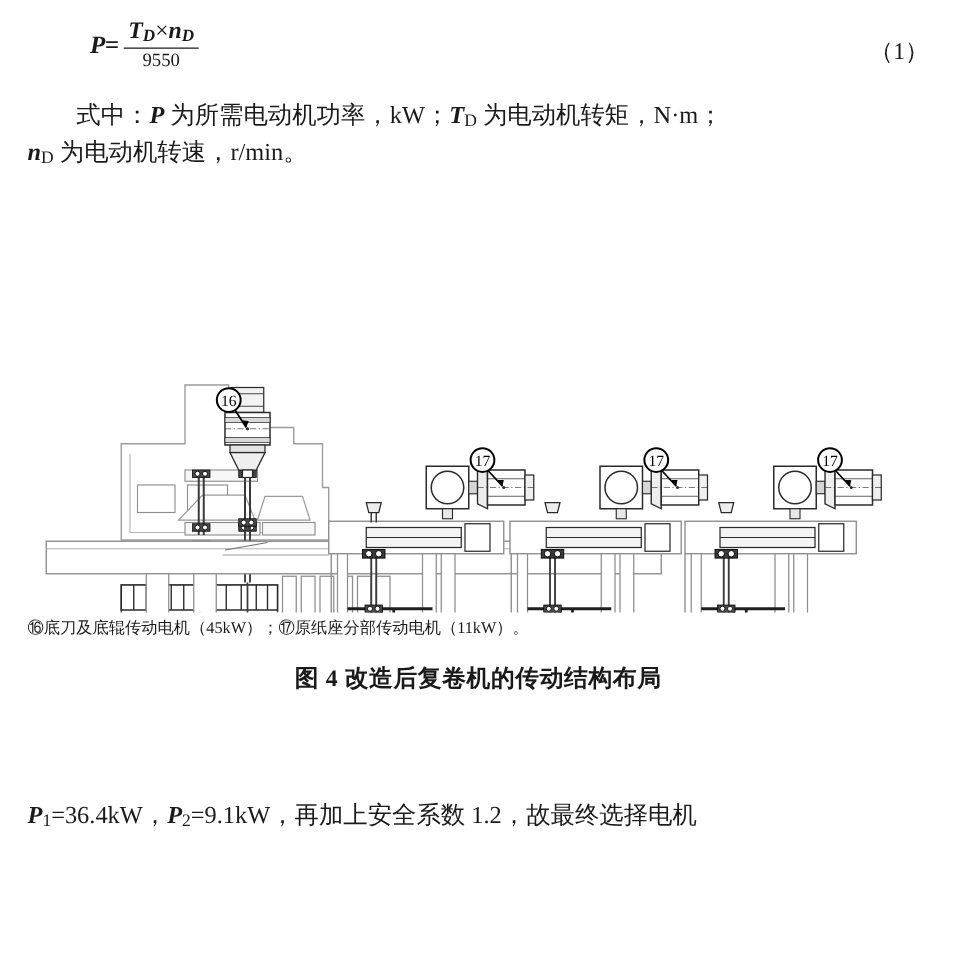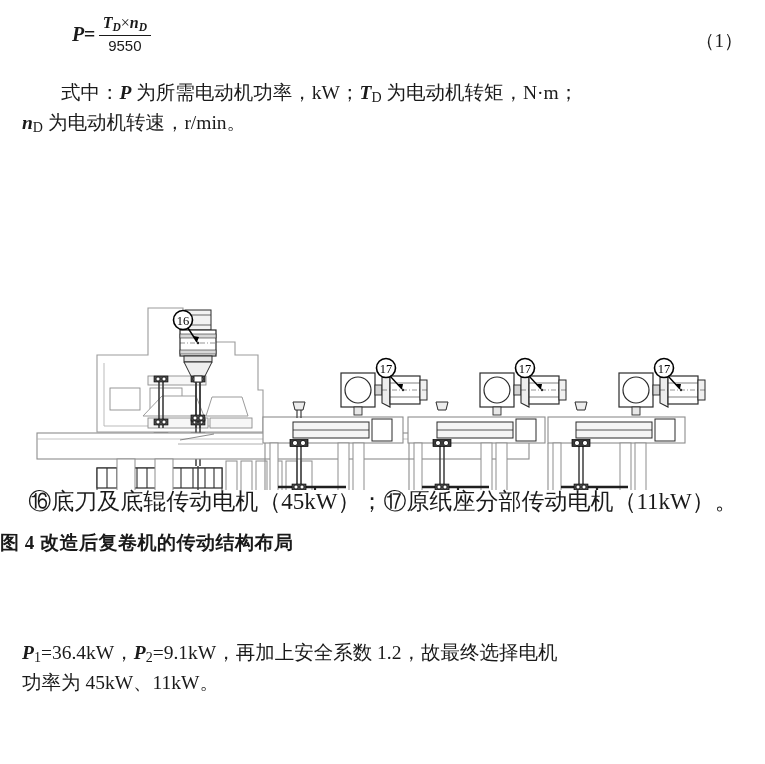--- a/index.html
+++ b/index.html
@@ -43,37 +43,37 @@
     letter-spacing: -0.5px;
     margin-right: 1px;
   }
   .frac {
     display: inline-flex;
     flex-direction: column;
     align-items: center;
     margin-left: 3px;
   }
   .frac .num {
-    font-size: 16px;
+    font-size: 19px;
     font-style: italic;
     font-weight: bold;
     padding: 0 4px 1px 4px;
     line-height: 1.15;
     white-space: nowrap;
   }
   .frac .bar {
     width: 100%;
     height: 1.5px;
     background: #1a1a1a;
   }
   .frac .den {
     font-size: 15px;
     padding: 1px 4px 0 4px;
     line-height: 1.2;
-    font-family: Liberation Sans, sans-serif;
+    font-family: Liberation Serif, serif;
   }
   .sub { font-size: 0.72em; vertical-align: -0.22em; font-style: italic; }
   .sub-up { font-size: 0.72em; vertical-align: -0.2em; font-style: normal; }
   .eqno {
     position: absolute;
     right: 22px; top: 20px;
     font-size: 19px;
     font-family: "Liberation Serif", serif;
   }
 
@@ -94,29 +94,28 @@
   .figure {
     position: absolute;
     left: 0; top: 150px;
     width: 765px;
     height: 340px;
   }
   .fig-caption {
     position: absolute;
     left: 22px; top: 488px;
     width: 722px;
-    font-size: 23px;
+    font-size: 13px;
     line-height: 28px;
-    text-align: center;
   }
   .fig-title {
     position: absolute;
     left: 0; top: 530px;
     width: 765px;
-    text-align: left;
+    text-align: center;
     font-size: 19px;
     font-weight: bold;
     letter-spacing: 0.5px;
   }
 
   
   .r1 { top: 78px; }
   .r2 { top: 108px; }
   .r3 { top: 578px; }
   .r4 { top: 608px; }
@@ -540,16 +539,15 @@
     </svg>
   </div>
 
   <div class="fig-caption">⑯底刀及底辊传动电机（45kW）；⑰原纸座分部传动电机（11kW）。</div>
   <div class="fig-title">图 4  改造后复卷机的传动结构布局</div>
 
 
 
   <div class="para r5"><span class="ital">P</span><span class="sub-up">1</span><span>=36.4kW，</span><span class="ital">P</span><span class="sub-up">2</span><span>=9.1kW，再加上安全系数 1.2，故最终选择电机</span></div>
 
-  <div class="para r6">功率为 45kW、11kW。</div>
 
 
 </div>
 
 </body></html>

